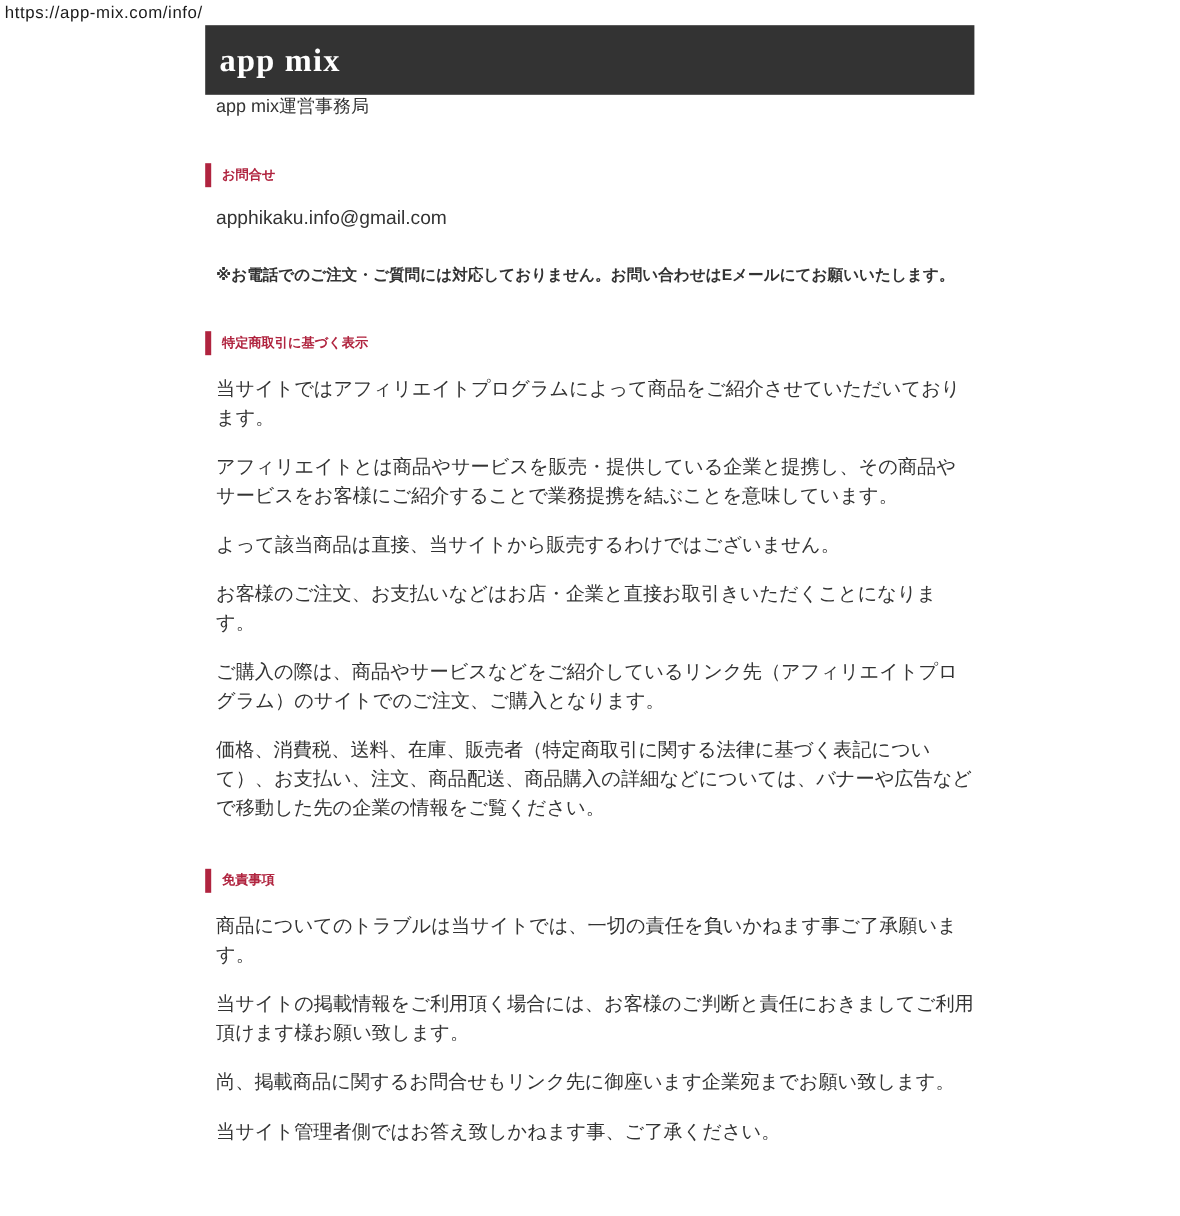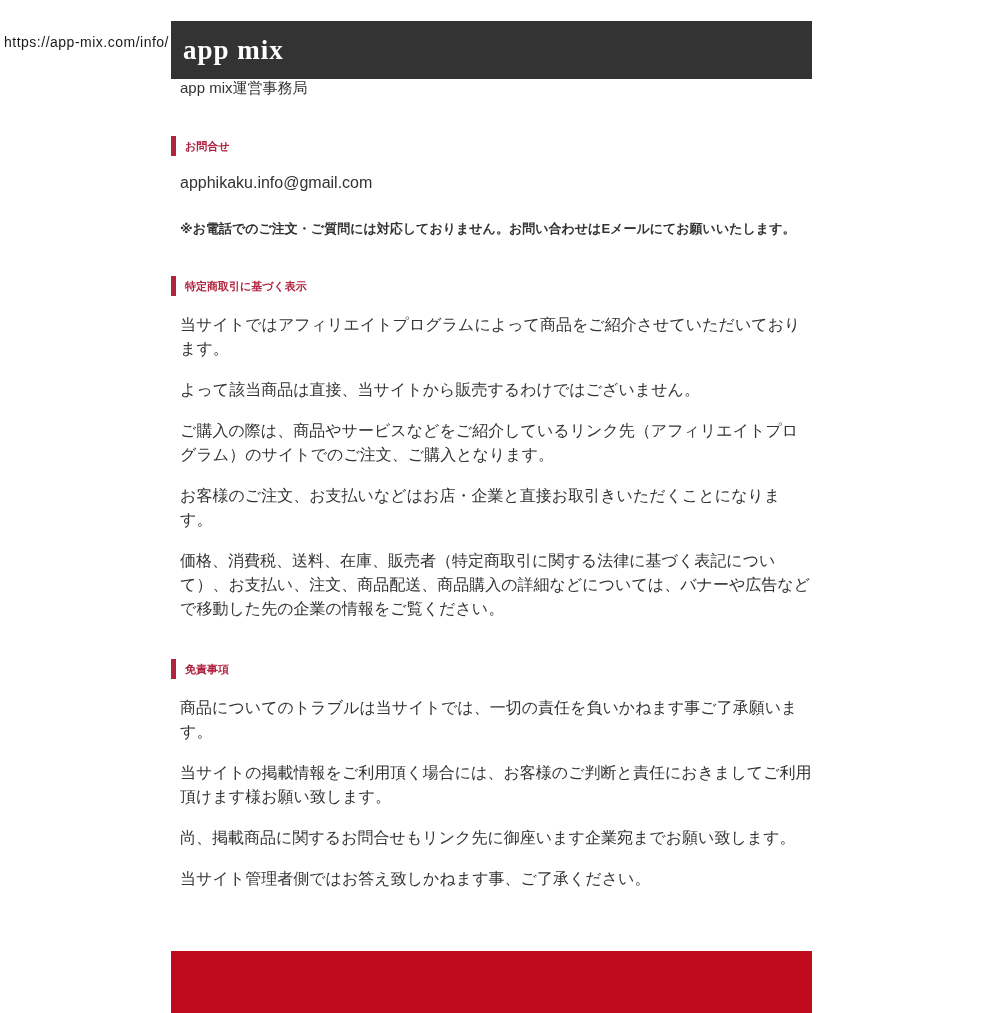--- a/index.html
+++ b/index.html
@@ -15,21 +15,20 @@
     min-height: 1013px;
     position: relative;
   }
   .url-label {
     position: absolute;
     top: 2px;
     left: 4px;
     font-size: 14px;
     color: #1a1a1a;
     letter-spacing: 0.5px;
-    margin-top: 32px;
   }
   .page {
     width: 641px;
     margin: 0 auto;
     padding-top: 21px;
   }
   .site-header {
     background: #333333;
     height: 58px;
     display: flex;
@@ -98,23 +97,24 @@
 
     <section>
       <h2 class="sec-heading">お問合せ</h2>
       <p class="email">apphikaku.info@gmail.com</p>
       <p class="note">※お電話でのご注文・ご質問には対応しておりません。お問い合わせはEメールにてお願いいたします。</p>
     </section>
 
     <section>
       <h2 class="sec-heading">特定商取引に基づく表示</h2>
       <p>当サイトではアフィリエイトプログラムによって商品をご紹介させていただいております。</p>
+      <p>アフィリエイトとは商品やサービスを販売・提供している企業と提携し、その商品やサービスをお客様にご紹介することで業務提携を結ぶことを意味しています。</p>
       <p>よって該当商品は直接、当サイトから販売するわけではございません。</p>
+      <p>お客様のご注文、お支払いなどはお店・企業と直接お取引きいただくことになります。</p>
       <p>ご購入の際は、商品やサービスなどをご紹介しているリンク先（アフィリエイトプログラム）のサイトでのご注文、ご購入となります。</p>
-      <p>お客様のご注文、お支払いなどはお店・企業と直接お取引きいただくことになります。</p>
       <p>価格、消費税、送料、在庫、販売者（特定商取引に関する法律に基づく表記について）、お支払い、注文、商品配送、商品購入の詳細などについては、バナーや広告などで移動した先の企業の情報をご覧ください。</p>
     </section>
 
     <section>
       <h2 class="sec-heading">免責事項</h2>
       <p>商品についてのトラブルは当サイトでは、一切の責任を負いかねます事ご了承願います。</p>
       <p>当サイトの掲載情報をご利用頂く場合には、お客様のご判断と責任におきましてご利用頂けます様お願い致します。</p>
       <p>尚、掲載商品に関するお問合せもリンク先に御座います企業宛までお願い致します。</p>
       <p>当サイト管理者側ではお答え致しかねます事、ご了承ください。</p>
     </section>

